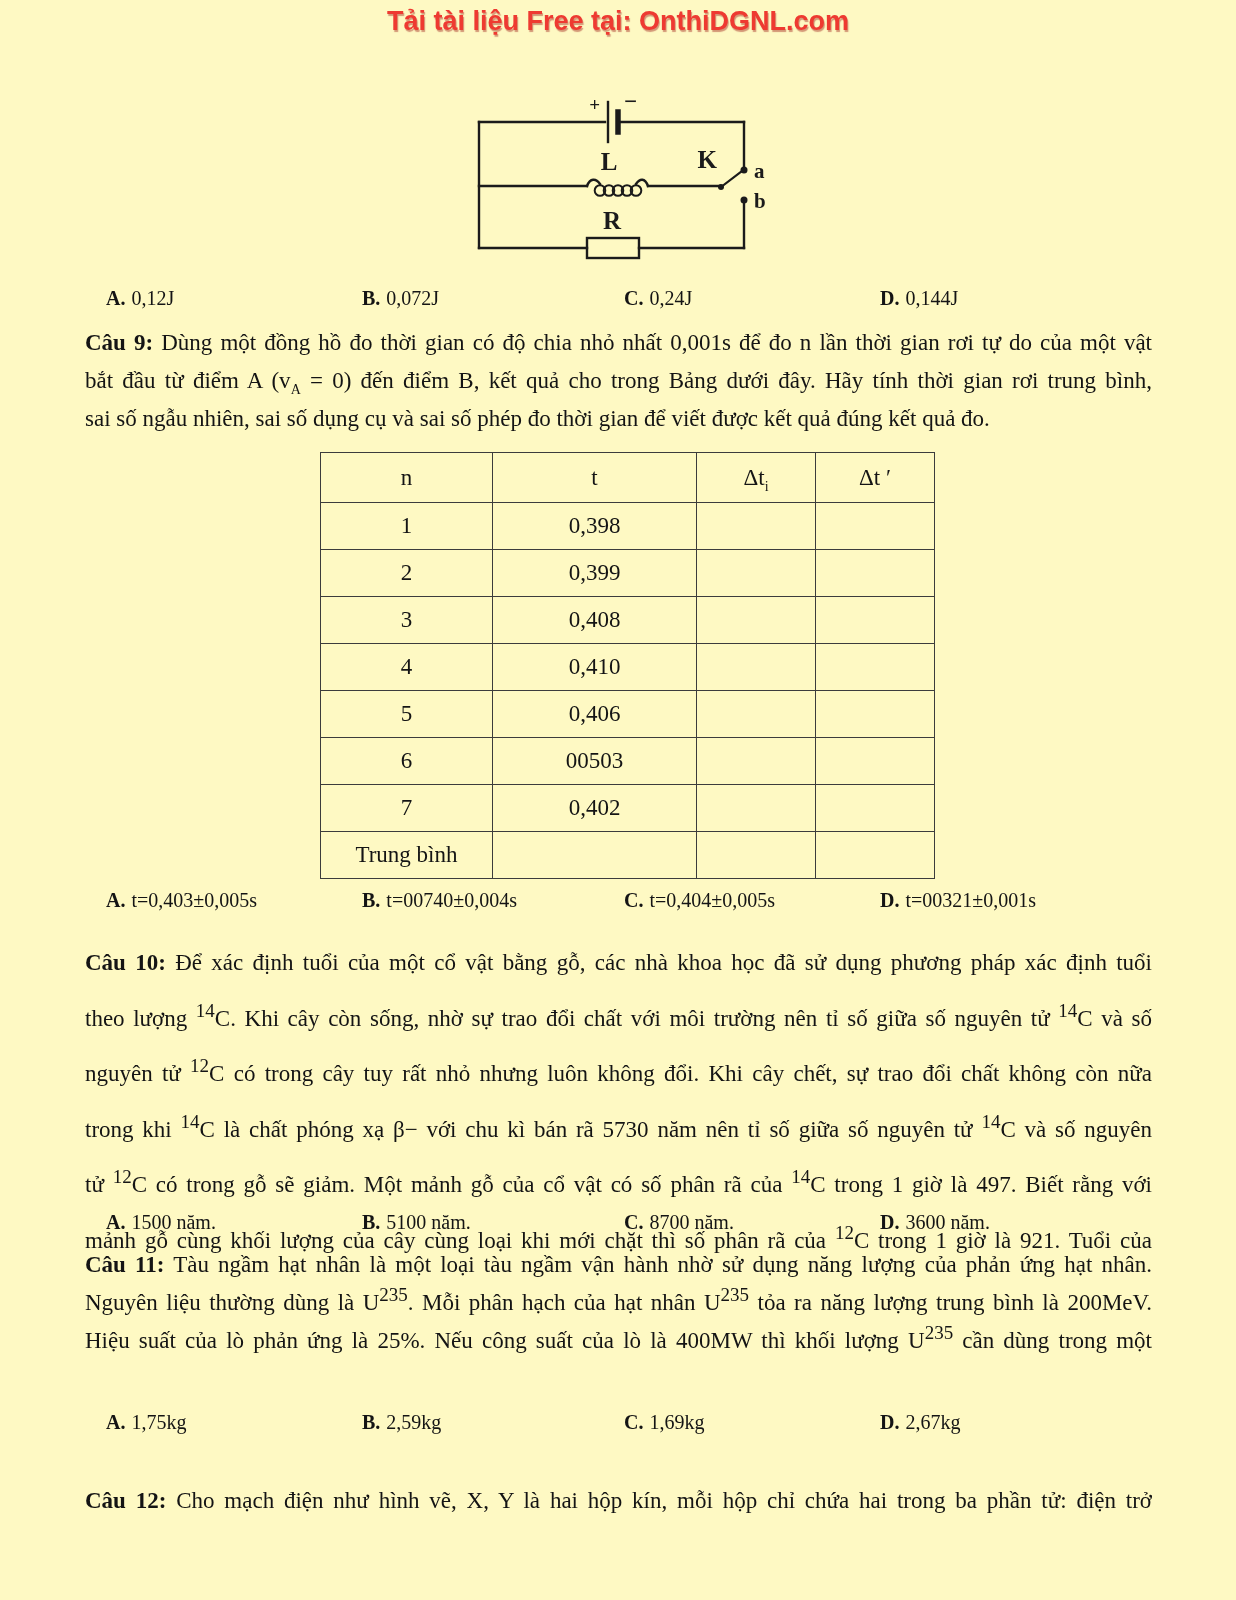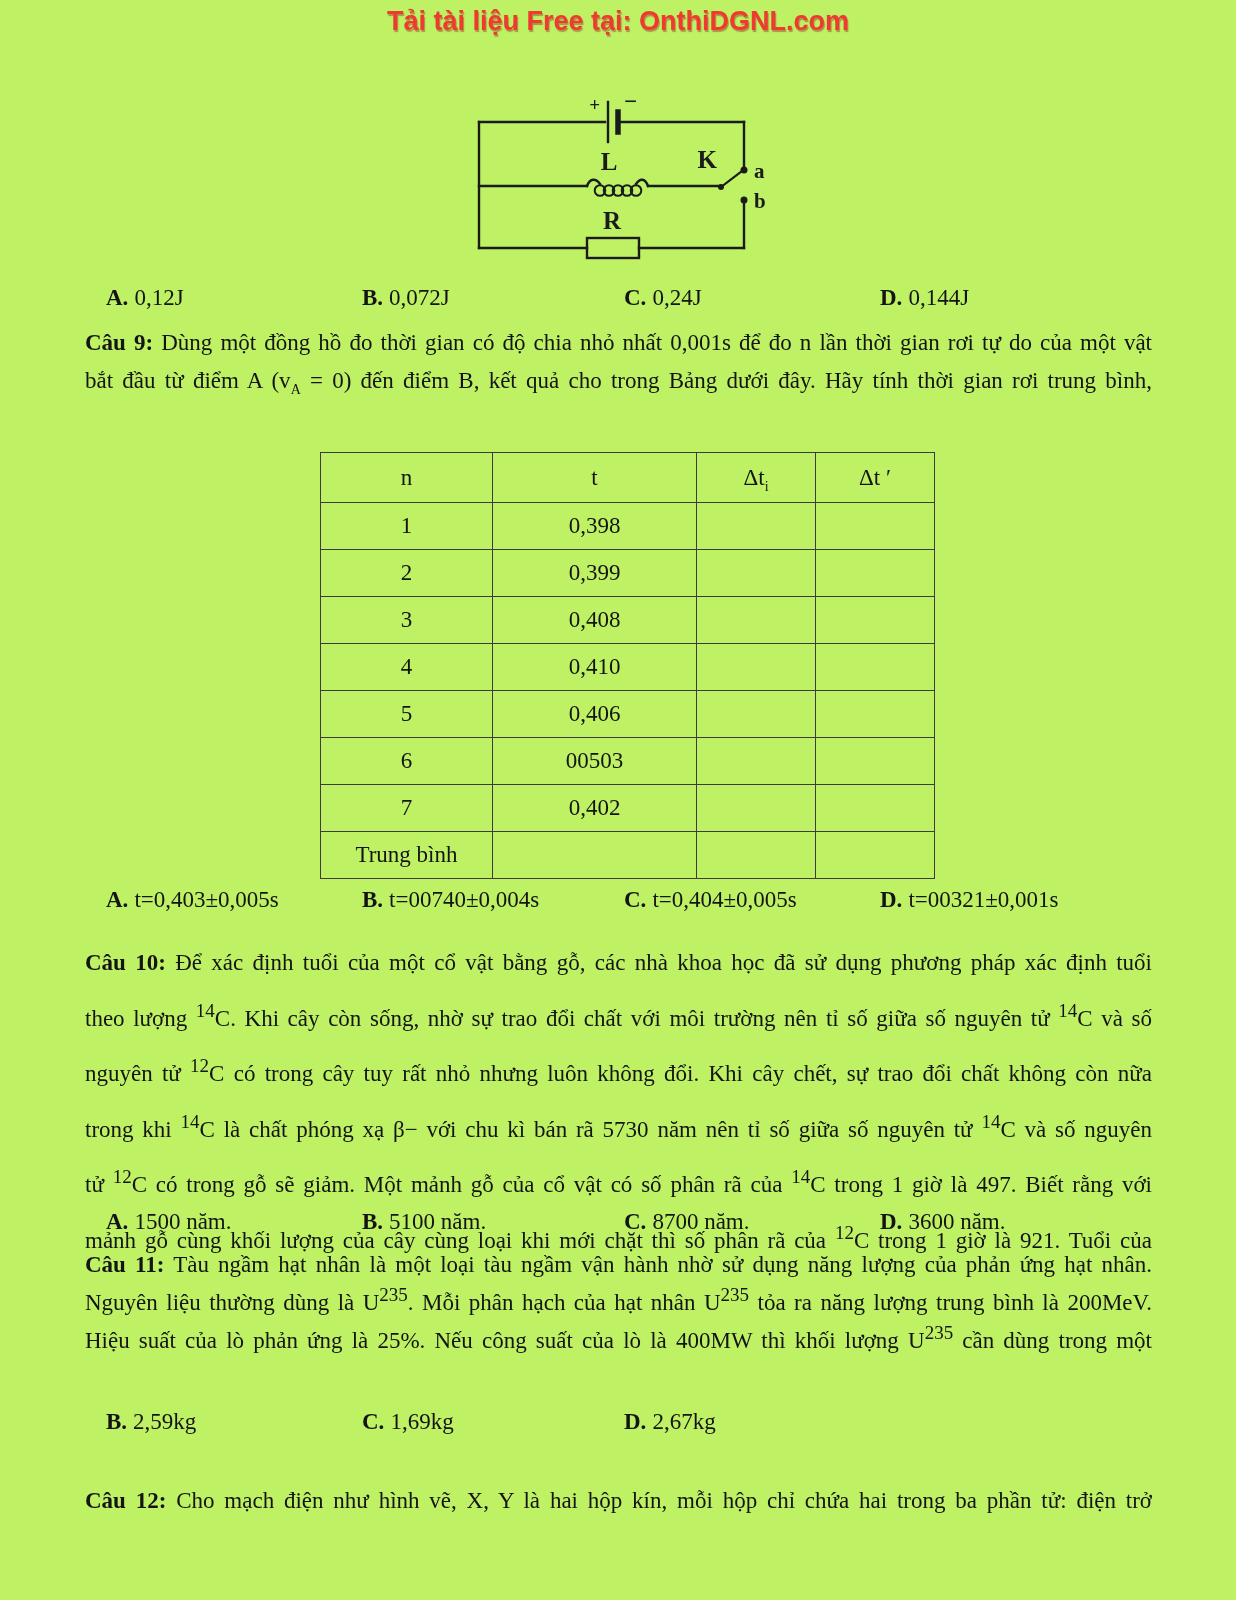--- a/index.html
+++ b/index.html
@@ -1,34 +1,34 @@
 <!DOCTYPE html>
 <html><head>
 <meta charset="utf-8">
 <style>
   html,body{margin:0;padding:0;background:#ffffff;}
-  .page{position:relative;width:1236px;height:1600px;background:#bef264;overflow:hidden;
+  .page{position:relative;width:1236px;height:1600px;background:#fef9c3;overflow:hidden;
         font-family:"Liberation Serif","DejaVu Serif",serif;color:#141414;}
   .doc-header{position:absolute;top:6px;left:0;width:100%;text-align:center;}
   .doc-header .site{font-family:"Liberation Sans","DejaVu Sans",sans-serif;
         font-weight:bold;font-size:27px;color:#ee3a31;text-shadow:1px 2px 1px rgba(160,30,25,.45);
         text-decoration:none;cursor:pointer;}
   .circuit{position:absolute;left:452px;top:88px;}
   .circuit path,.circuit line{stroke:#1b1b1b;stroke-width:2.4;fill:none;stroke-linecap:square;}
   .circuit rect{stroke:#1b1b1b;stroke-width:2.4;fill:none;}
   .circuit circle.coil{stroke:#1b1b1b;stroke-width:2;fill:none;}
   .circuit circle.dot{fill:#1b1b1b;stroke:none;}
   .circuit text{fill:#1b1b1b;font-family:"Liberation Serif","DejaVu Serif",serif;font-weight:bold;}
   .para{position:absolute;left:85px;right:84px;font-size:23px;}
   .ln{line-height:38px;height:38px;overflow:hidden;text-align:justify;text-align-last:justify;white-space:nowrap0;}
   .q10 .ln{line-height:37.5px;height:37.5px;margin-top:18px;}
   .ln.last{text-align:left;text-align-last:left;}
   .options{position:absolute;left:85px;right:84px;display:grid;
         grid-template-columns:256px 262px 256px 1fr;padding-left:21px;box-sizing:border-box;
-        font-size:23px;line-height:32px;}
+        font-size:20px;line-height:32px;}
   .opt b{margin-right:6px;}
   sup{font-size:19px;line-height:0;}
   sub{font-size:14px;line-height:0;}
   table.data{position:absolute;left:320px;top:452px;border-collapse:collapse;table-layout:fixed;
         font-size:23px;}
   table.data td{border:1.6px solid #3c3c3c;text-align:center;vertical-align:middle;padding:0;}
   table.data tr{height:47px;}
   table.data tr.head{height:50px;}
   .c0{width:171px}.c1{width:203px}.c2{width:118px}.c3{width:118px}
 </style>
@@ -87,20 +87,21 @@
   <div class="options" style="top:282px">
     <span class="opt"><b>A.</b><span>0,12J</span></span>
     <span class="opt"><b>B.</b><span>0,072J</span></span>
     <span class="opt"><b>C.</b><span>0,24J</span></span>
     <span class="opt"><b>D.</b><span>0,144J</span></span>
   </div>
 
   <div class="para" style="top:324px">
     <div class="ln"><b>Câu 9:</b> Dùng một đồng hồ đo thời gian có độ chia nhỏ nhất 0,001s để đo n lần thời gian rơi tự do của một vật</div>
     <div class="ln">bắt đầu từ điểm A (v<sub>A</sub> = 0) đến điểm B, kết quả cho trong Bảng dưới đây. Hãy tính thời gian rơi trung bình,</div>
+    <div class="ln last">sai số ngẫu nhiên, sai số dụng cụ và sai số phép đo thời gian để viết được kết quả đúng kết quả đo.</div>
   </div>
 
   <table class="data">
     <tbody>
         <tr class="head">
       <td class="c0">n</td>
       <td class="c1">t</td>
       <td class="c2">Δt<sub>i</sub></td>
       <td class="c3">Δt ′</td>
     </tr>
@@ -178,20 +179,21 @@
     <span class="opt"><b>D.</b><span>3600 năm.</span></span>
   </div>
 
   <div class="para" style="top:1246px">
     <div class="ln"><b>Câu 11:</b> Tàu ngầm hạt nhân là một loại tàu ngầm vận hành nhờ sử dụng năng lượng của phản ứng hạt nhân.</div>
     <div class="ln">Nguyên liệu thường dùng là U<sup>235</sup>. Mỗi phân hạch của hạt nhân U<sup>235</sup> tỏa ra năng lượng trung bình là 200MeV.</div>
     <div class="ln">Hiệu suất của lò phản ứng là 25%. Nếu công suất của lò là 400MW thì khối lượng U<sup>235</sup> cần dùng trong một</div>
   </div>
 
   <div class="options" style="top:1406px">
+    <span class="opt"><b>A.</b><span>1,75kg</span></span>
     <span class="opt"><b>B.</b><span>2,59kg</span></span>
     <span class="opt"><b>C.</b><span>1,69kg</span></span>
     <span class="opt"><b>D.</b><span>2,67kg</span></span>
   </div>
 
   <div class="para" style="top:1482px">
     <div class="ln"><b>Câu 12:</b> Cho mạch điện như hình vẽ, X, Y là hai hộp kín, mỗi hộp chỉ chứa hai trong ba phần tử: điện trở</div>
   </div>
 
 </div>

